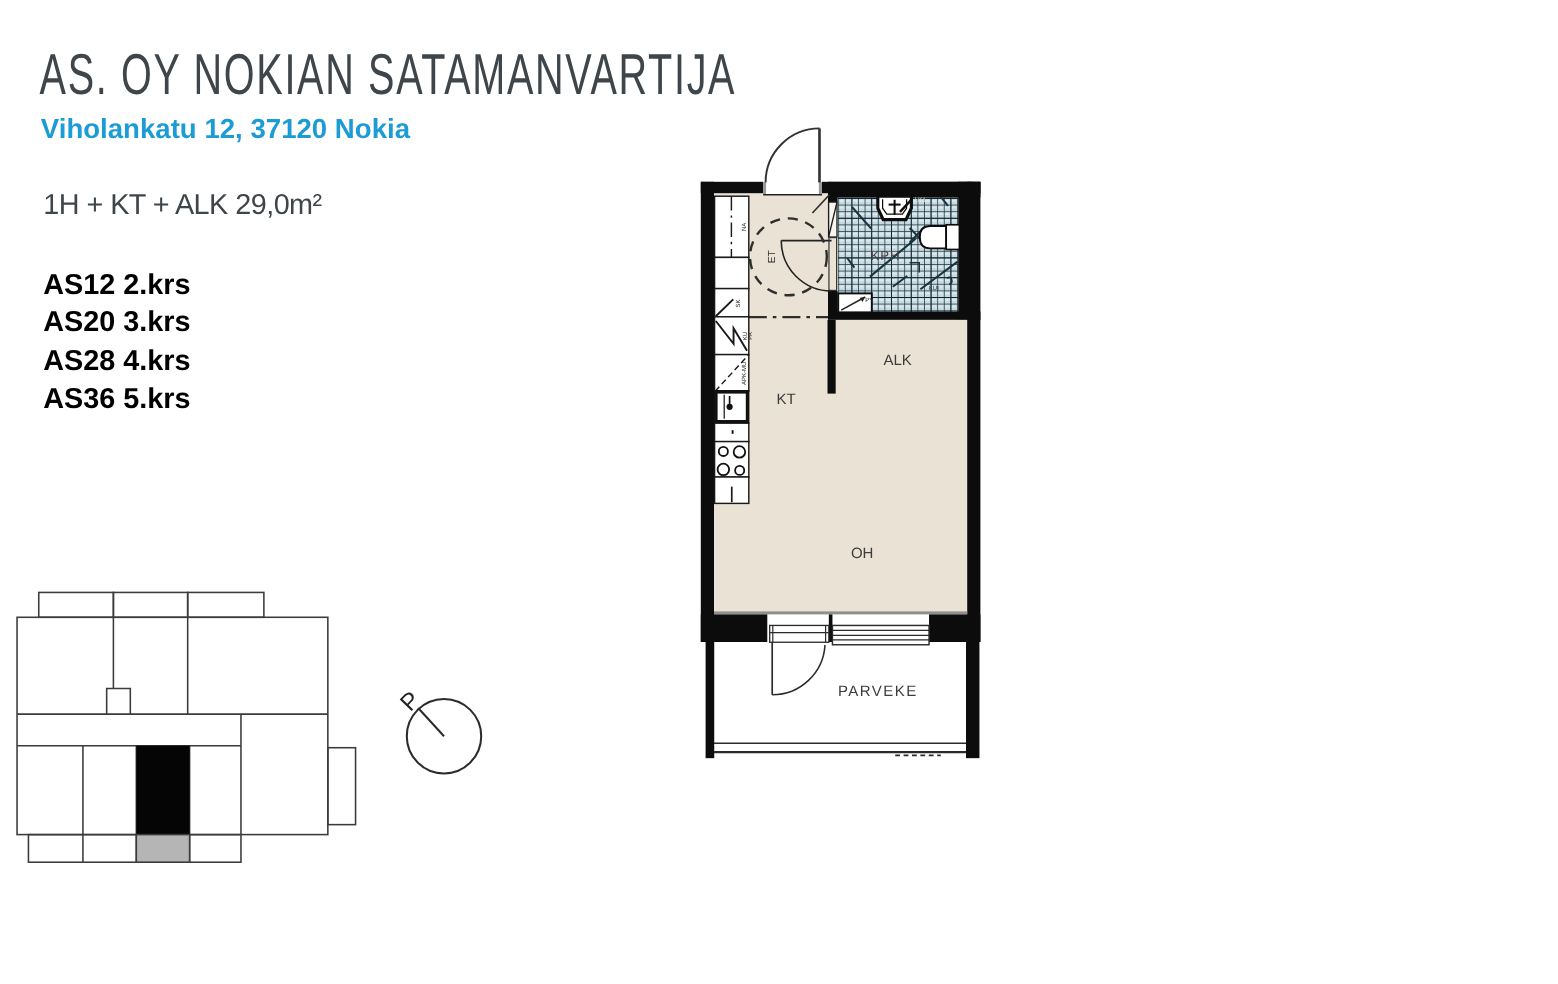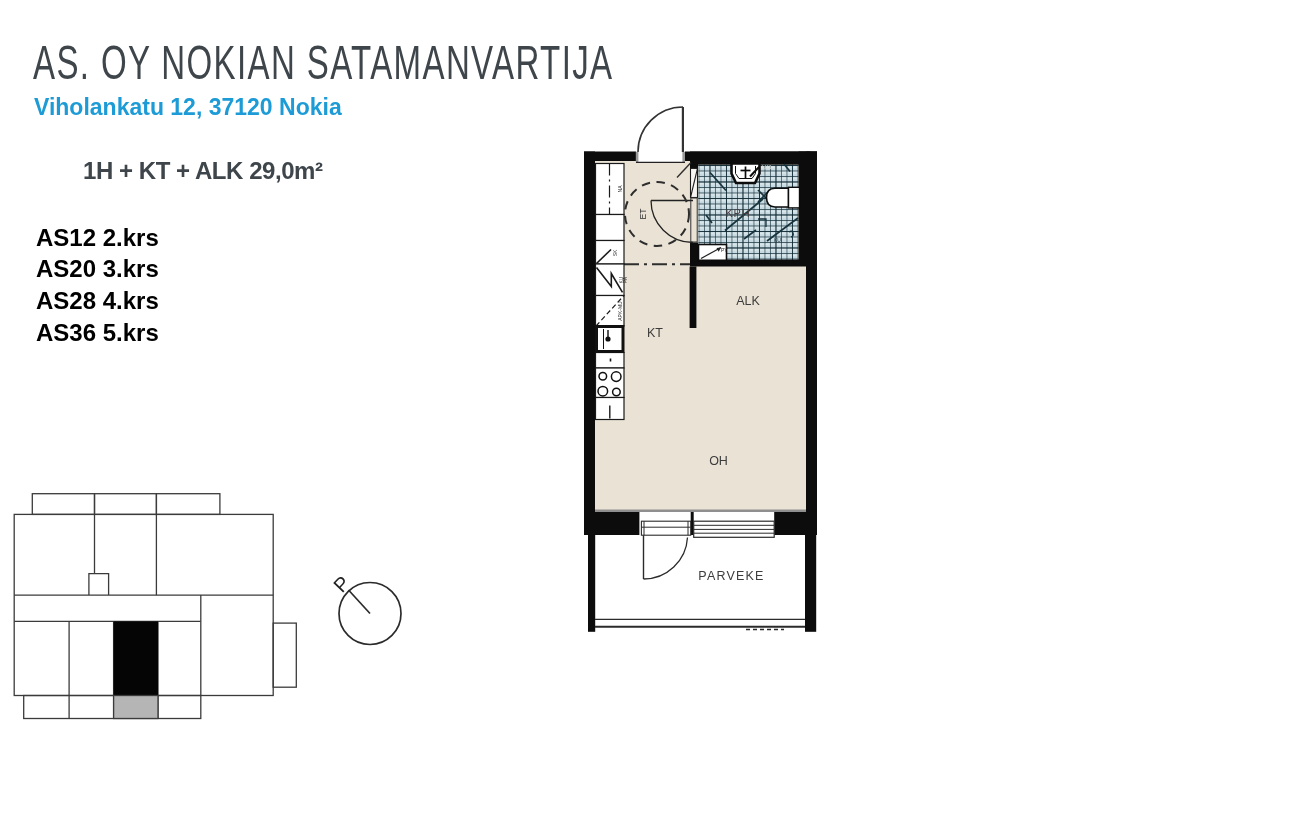--- a/index.html
+++ b/index.html
@@ -1,21 +1,21 @@
 <!DOCTYPE html>
 <html><head>
 <meta charset="utf-8">
 <style>
   html,body{margin:0;padding:0;background:#ffffff;}
   body{width:1298px;height:820px;position:relative;overflow:hidden;
        font-family:"Liberation Sans", sans-serif;}
   .title{position:absolute;left:33px;top:34.7px;font-size:48px;font-weight:400;
          color:#3f464b;letter-spacing:2px;white-space:nowrap;transform:scaleX(0.688);transform-origin:left;}
   .addr{position:absolute;left:34px;top:94px;font-size:23px;font-weight:700;color:#1d9bd6;text-align:right;}
-  .area{position:absolute;left:36px;top:157px;font-size:24px;font-weight:700;color:#3f464b;letter-spacing:-0.45px;margin-left:47px;}
+  .area{position:absolute;left:36px;top:157px;font-size:24px;font-weight:400;color:#3f464b;letter-spacing:-0.45px;}
   .aslist{position:absolute;left:36px;top:221.5px;font-size:24px;font-weight:700;color:#000000;line-height:31.8px;}
 </style>
 </head>
 <body>
 <div class="title">AS. OY NOKIAN SATAMANVARTIJA</div>
 <div class="addr">Viholankatu 12, 37120 Nokia</div>
 <div class="area">1H + KT + ALK 29,0m²</div>
 <div class="aslist">AS12 2.krs<br>AS20 3.krs<br>AS28 4.krs<br>AS36 5.krs</div>
 
 <svg width="1298" height="820" viewBox="0 0 1298 820" style="position:absolute;left:0;top:0;">

